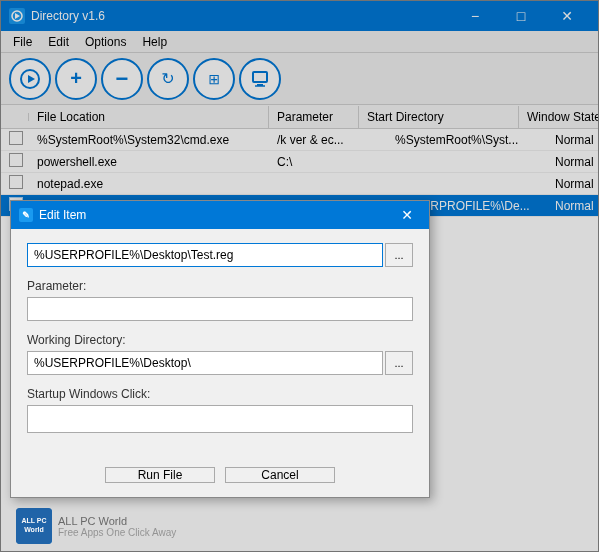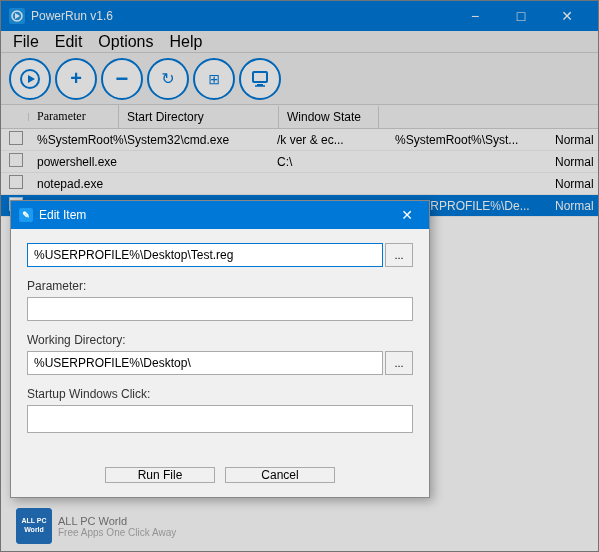--- a/index.html
+++ b/index.html
@@ -72,21 +72,21 @@
       height: 22px;
       display: flex;
       align-items: center;
       padding: 0 4px;
       border-bottom: 1px solid #d0d0d0;
       flex-shrink: 0;
     }
     .menu-item {
       padding: 2px 8px;
       cursor: pointer;
-      font-size: 16px;
+      font-size: 12px;
     }
 
     
     .toolbar {
       background: #f0f0f0;
       height: 52px;
       display: flex;
       align-items: center;
       padding: 4px 8px;
       gap: 4px;
@@ -123,21 +123,21 @@
     .th {
       padding: 4px 8px;
       font-size: 12px;
       font-weight: normal;
       border-right: 1px solid #d0d0d0;
       overflow: hidden;
       white-space: nowrap;
     }
     .th-check { width: 28px; flex-shrink: 0; }
     .th-location { width: 240px; flex-shrink: 0; }
-    .th-param { width: 90px; flex-shrink: 0; font-family: Liberation Serif, serif; }
+    .th-param { width: 90px; flex-shrink: 0; }
     .th-startdir { width: 160px; flex-shrink: 0; }
     .th-window { width: 100px; flex-shrink: 0; }
 
     .table-row {
       display: flex;
       align-items: center;
       height: 22px;
       border-bottom: 1px solid #f0f0f0;
     }
     .table-row.selected { background: #0078d7; color: white; }
@@ -302,21 +302,21 @@
 
 <div class="main-window">
 
   <div class="title-bar">
     <div class="title-bar-icon">
       <svg width="12" height="12" viewBox="0 0 12 12">
         <circle cx="6" cy="6" r="5" fill="none" stroke="white" stroke-width="1.5"></circle>
         <polygon points="4,3 9,6 4,9" fill="white"></polygon>
       </svg>
     </div>
-    <span class="title-bar-text">PowerRun v1.6</span>
+    <span class="title-bar-text">Directory v1.6</span>
     <div class="title-controls">
       <button class="title-btn">−</button>
       <button class="title-btn">□</button>
       <button class="title-btn close">✕</button>
     </div>
   </div>
 
   <div class="menu-bar">
     <span class="menu-item">File</span>
     <span class="menu-item">Edit</span>
@@ -340,20 +340,21 @@
         <rect x="2" y="2" width="14" height="10" rx="1" fill="none" stroke="#0078d7" stroke-width="2"></rect>
         <rect x="6" y="14" width="6" height="2" rx="0" fill="#0078d7"></rect>
         <line x1="4" y1="16" x2="14" y2="16" stroke="#0078d7" stroke-width="1.5"></line>
       </svg>
     </button>
   </div>
 
   <div class="table-container">
     <div class="table-header">
       <div class="th th-check"></div>
+      <div class="th th-location">File Location</div>
       <div class="th th-param">Parameter</div>
       <div class="th th-startdir">Start Directory</div>
       <div class="th th-window">Window State</div>
     </div>
 
     <div class="table-row">
       <div class="td td-check"><span class="checkbox-cell"></span></div>
       <div class="td td-location">%SystemRoot%\System32\cmd.exe</div>
       <div class="td td-param">/k ver &amp; ec...</div>
       <div class="td td-startdir">%SystemRoot%\Syst...</div>

